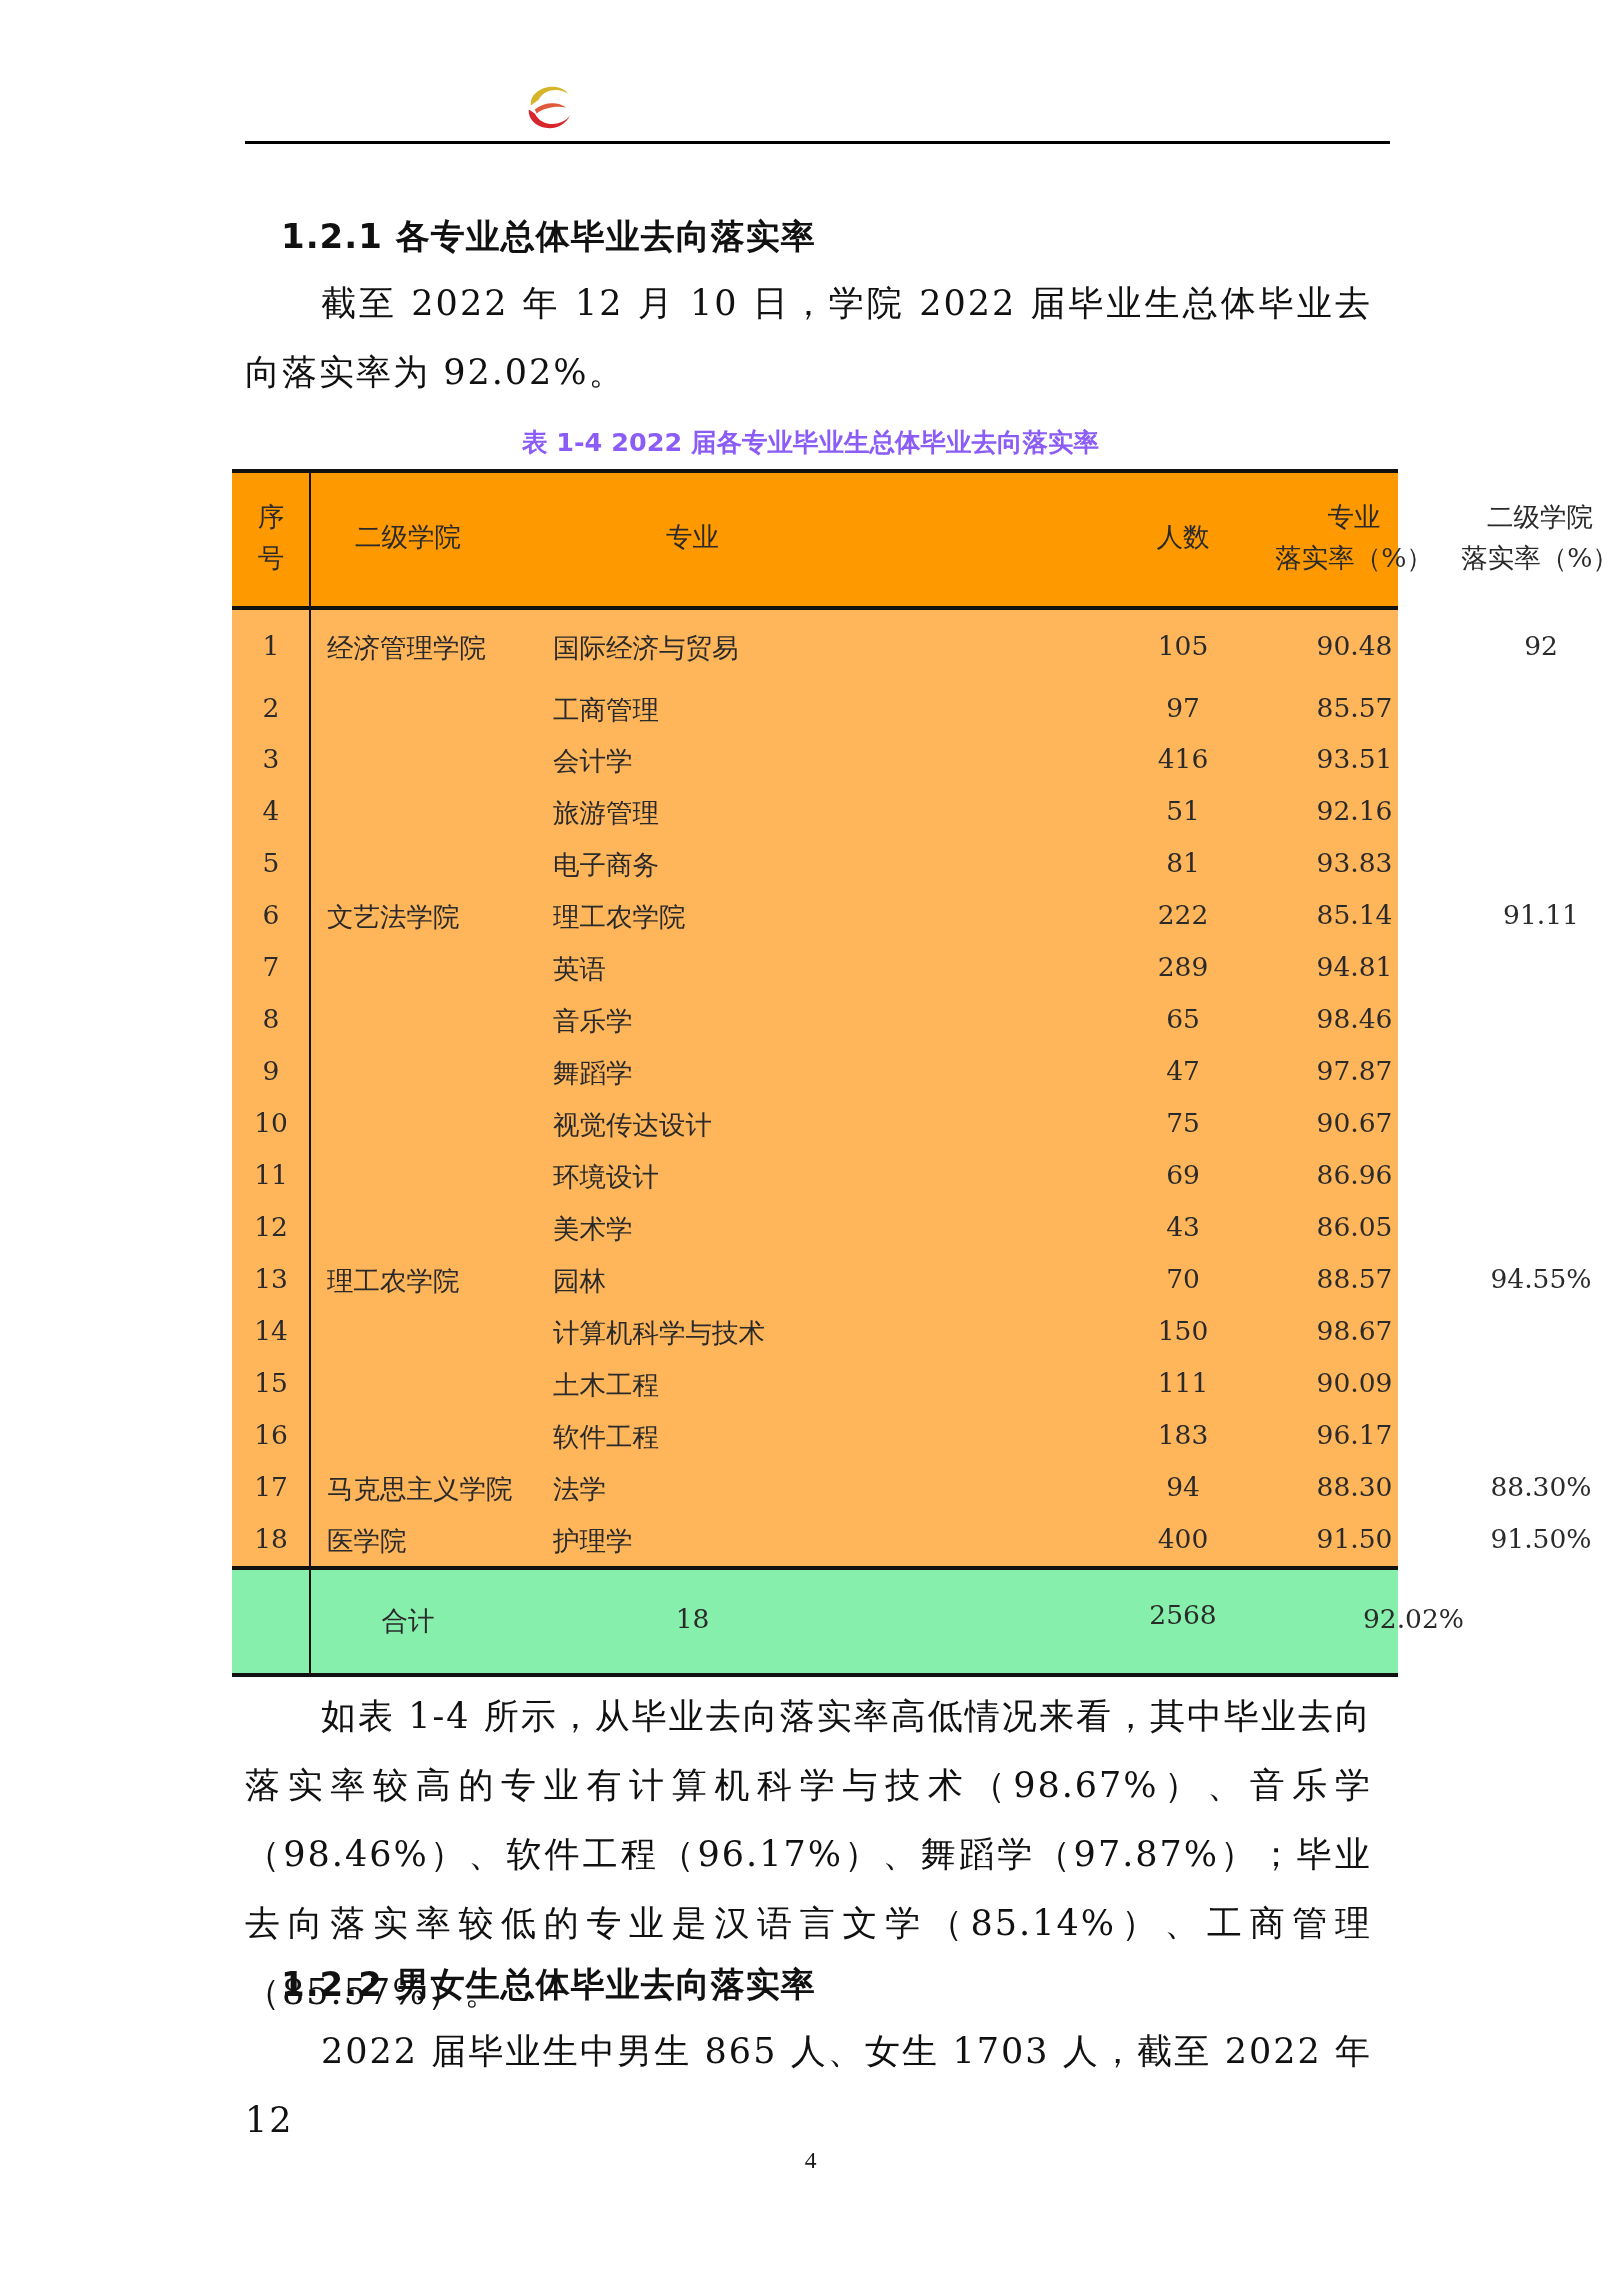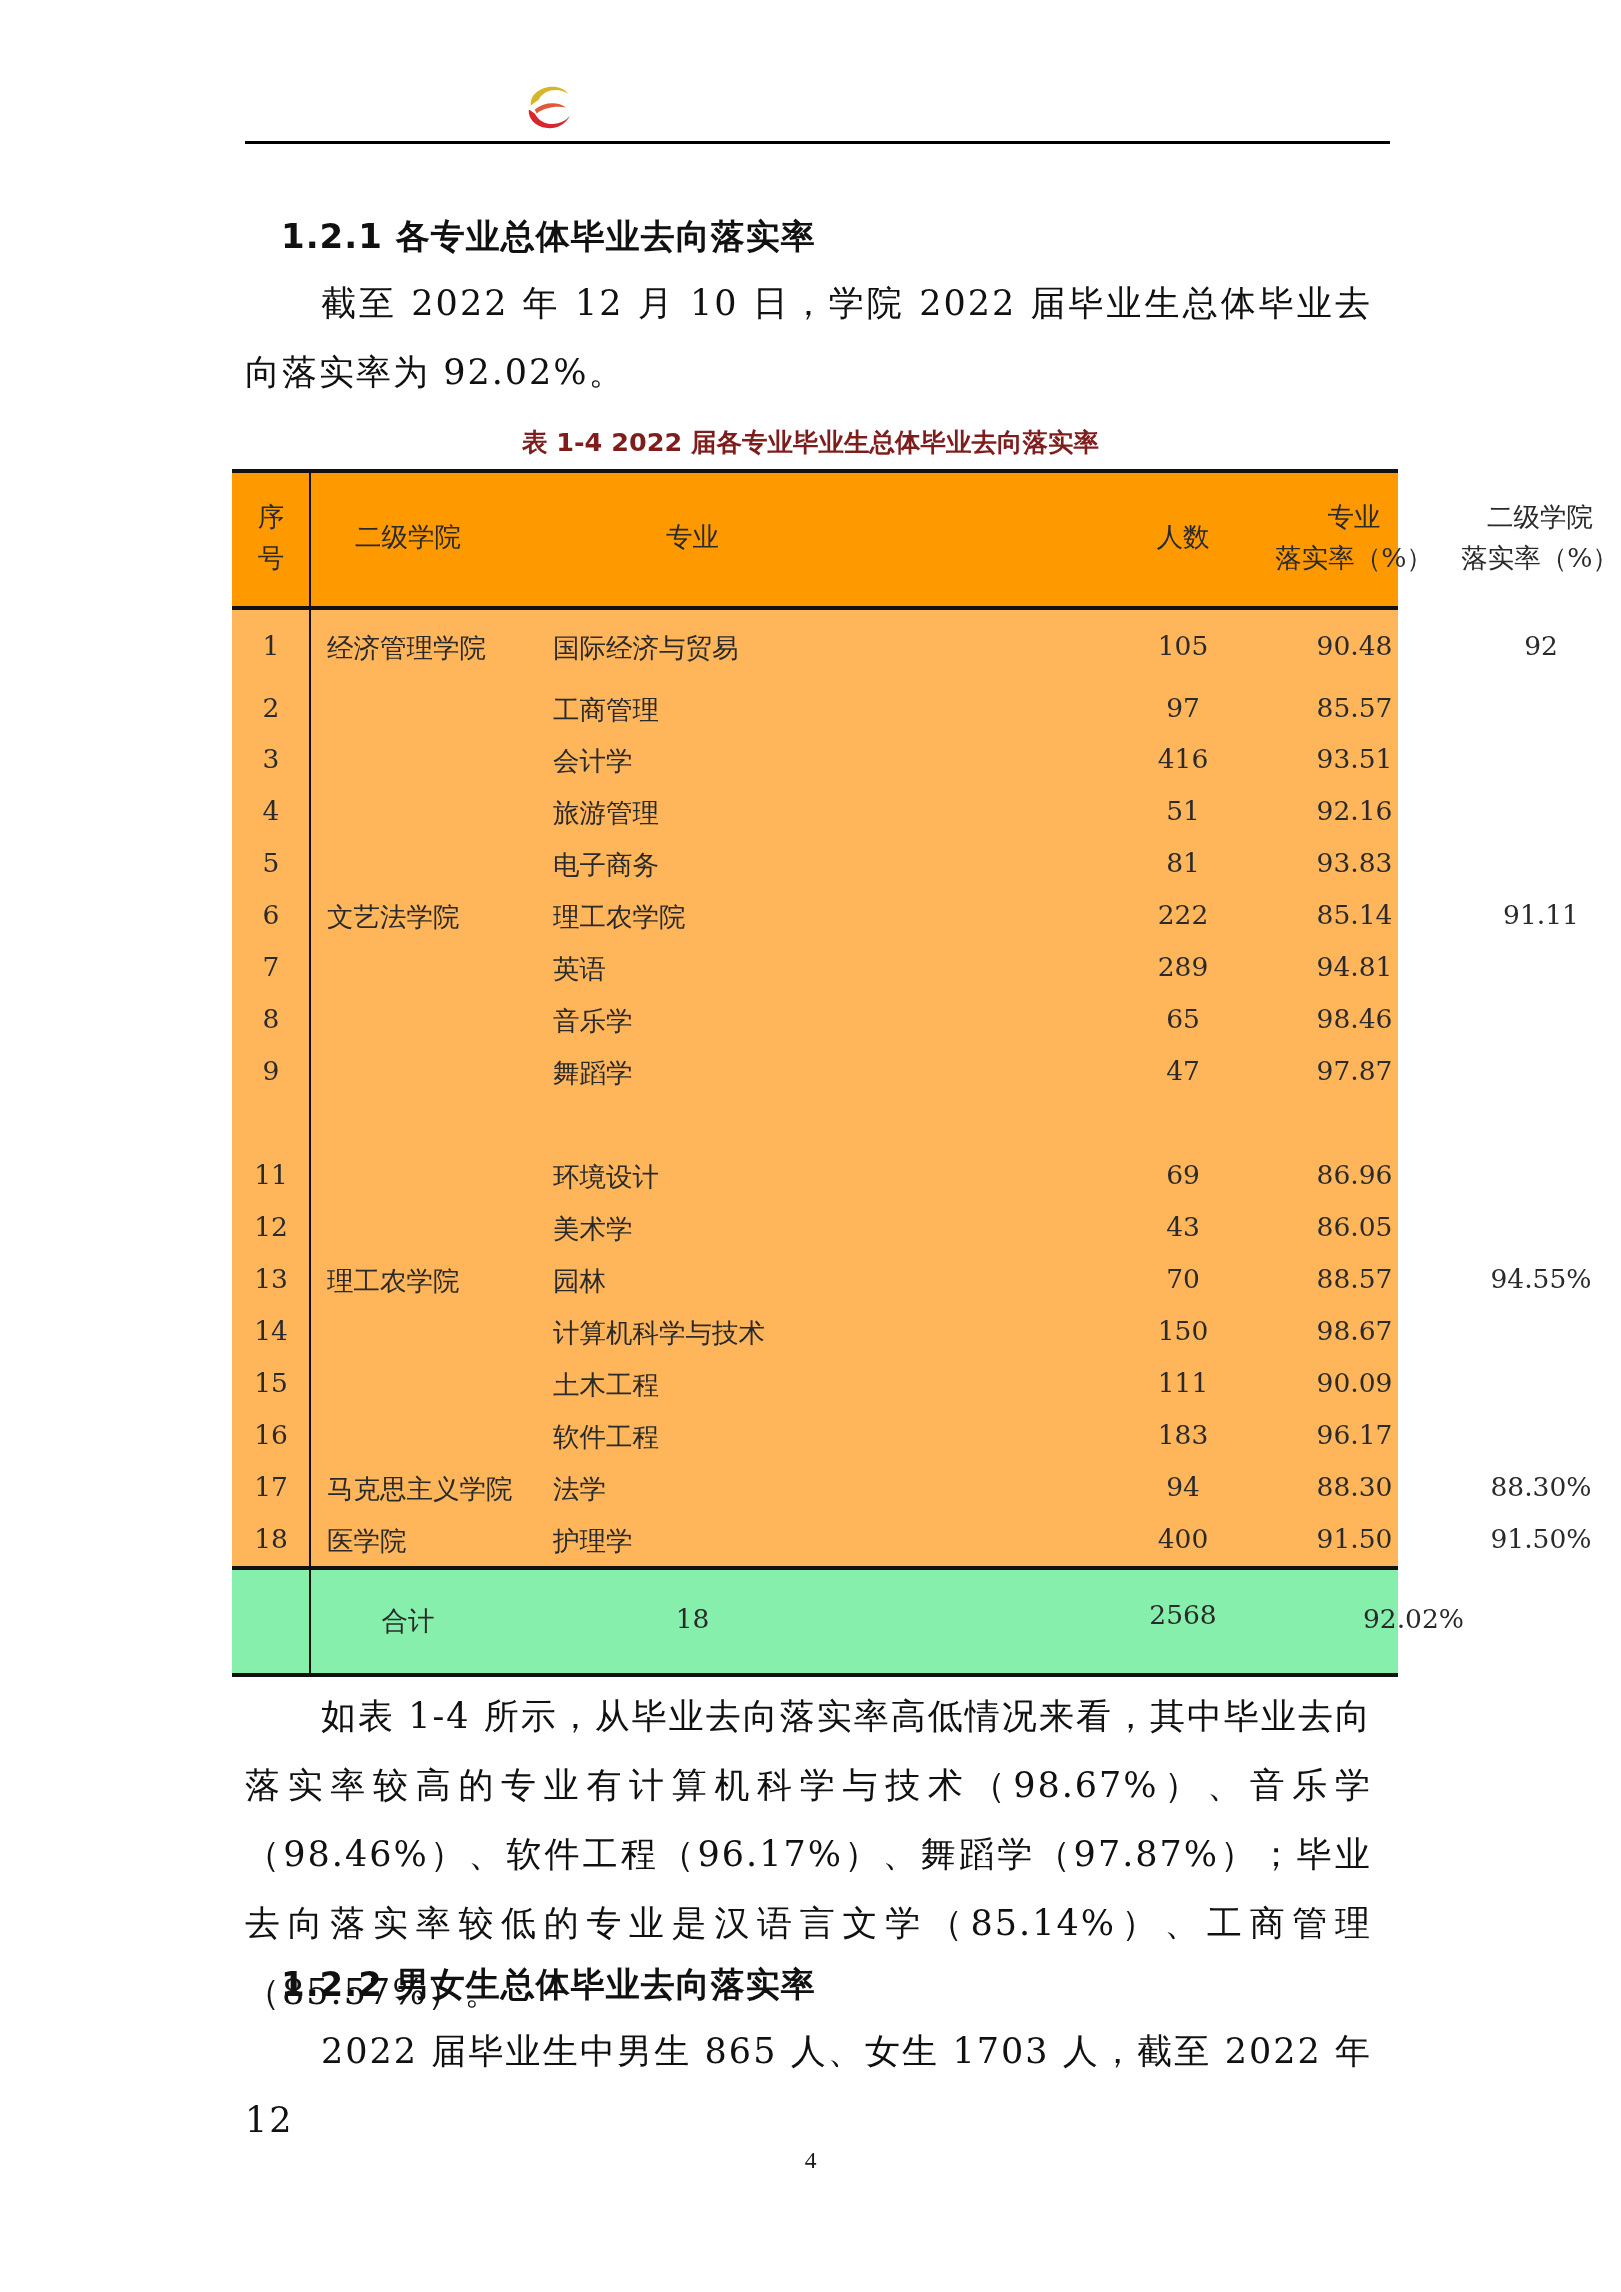--- a/index.html
+++ b/index.html
@@ -24,21 +24,21 @@
     letter-spacing: 1px;
     margin-left: 36px;
   }
   .para {
     position: absolute; left: 245px; width: 1127px; font-size: 35px; line-height: 69px;
     text-indent: 76px; font-family: "DejaVu Serif", "Liberation Serif", serif; color: #111;
     letter-spacing: 2px; text-align: justify;
   }
   .caption {
     position: absolute; left: 0; width: 1621px; top: 425px; text-align: center;
-    font-size: 25.5px; font-weight: bold; color: #7f1d1d;
+    font-size: 25.5px; font-weight: bold; color: #8b5cf6;
     font-family: "DejaVu Sans", "Liberation Sans", sans-serif;
   }
   .tbl {
     position: absolute; left: 232px; top: 469px; width: 1166px;
   }
   .thead {
     position: relative; height: 133px; background: #ff9900;
     border-top: 4.9px solid #111; border-bottom: 4.9px solid #111;
   }
   .tbody { position: relative; background: #ffb55a; height: 956px; }
@@ -169,20 +169,28 @@
       <span class="cell c-cr"></span>
     </div>
     <div class="row" style="top:437px;">
       <span class="cell c-no">9</span>
       <span class="cell c-col"></span>
       <span class="cell c-maj">舞蹈学</span>
       <span class="cell c-n">47</span>
       <span class="cell c-r">97.87</span>
       <span class="cell c-cr"></span>
     </div>
+    <div class="row" style="top:489px;">
+      <span class="cell c-no">10</span>
+      <span class="cell c-col"></span>
+      <span class="cell c-maj">视觉传达设计</span>
+      <span class="cell c-n">75</span>
+      <span class="cell c-r">90.67</span>
+      <span class="cell c-cr"></span>
+    </div>
     <div class="row" style="top:541px;">
       <span class="cell c-no">11</span>
       <span class="cell c-col"></span>
       <span class="cell c-maj">环境设计</span>
       <span class="cell c-n">69</span>
       <span class="cell c-r">86.96</span>
       <span class="cell c-cr"></span>
     </div>
     <div class="row" style="top:593px;">
       <span class="cell c-no">12</span>

